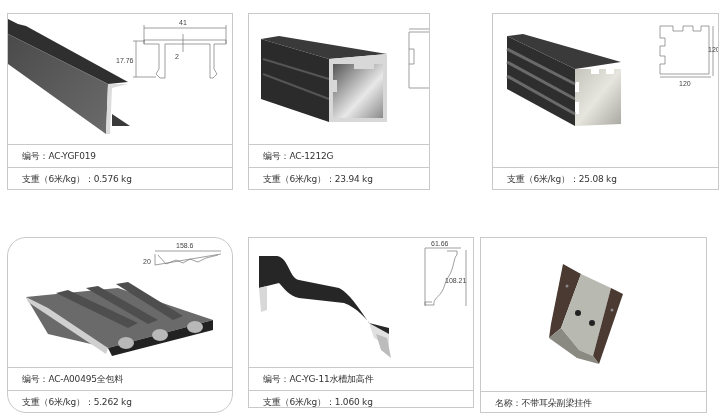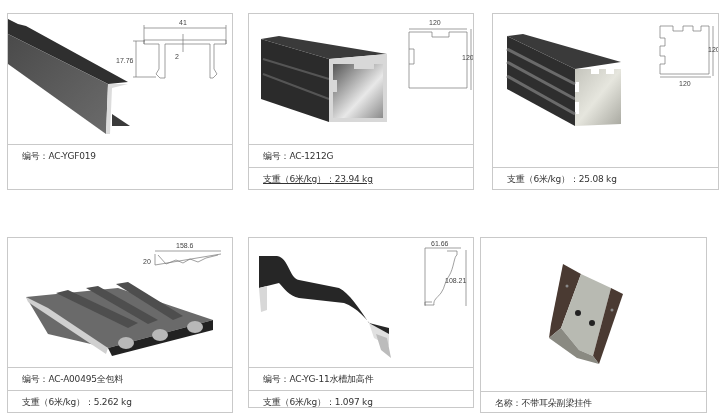--- a/index.html
+++ b/index.html
@@ -41,23 +41,26 @@
         <line x1="175" y1="20" x2="175" y2="38"></line>
       </g>
       <text class="dim" x="171" y="11">41</text>
       <text class="dim" x="108" y="49">17.76</text>
       <text class="dim" x="167" y="45">2</text>
     </svg>
   </div>
   <div class="row" style="top:130px;height:22px;">
     <span>编号：</span><span>AC-YGF019</span>
   </div>
-</div>
-
-<div class="card" style="left:248px;top:13px;width:226px;height:177px;">
+  <div class="row" style="top:153px;height:22px;">
+    <span>支重（6米/kg）：</span><span>0.576  kg</span>
+  </div>
+</div>
+
+<div class="card" style="left:248px;top:13px;width:182px;height:177px;">
   <div class="img" style="height:130px;">
     <svg width="226" height="130" viewBox="0 0 226 130">
       <defs>
         <linearGradient id="g2" x1="0" y1="0" x2="1" y2="1">
           <stop offset="0" stop-color="#555"></stop>
             <stop offset="0.6" stop-color="#e8e8e8"></stop>
             <stop offset="1" stop-color="#8a8a8a"></stop>
         </linearGradient>
       </defs>
       <polygon points="12,25 30,22 138,40 80,45" fill="#3a3a3a"></polygon>
@@ -73,21 +76,21 @@
         <polyline points="160,35 165,35 165,50 160,50"></polyline>
         <line x1="222" y1="15" x2="222" y2="76"></line>
       </g>
       <text class="dim" x="180" y="11">120</text>
       <text class="dim" x="213" y="46">120</text>
     </svg>
   </div>
   <div class="row" style="top:130px;height:22px;">
     <span>编号：</span><span>AC-1212G</span>
   </div>
-  <div class="row" style="top:153px;height:22px;text-decoration:underline;">
+  <div class="row" style="top:153px;height:22px;">
     <span>支重（6米/kg）：</span><span>23.94  kg</span>
   </div>
 </div>
 
 <div class="card" style="left:492px;top:13px;width:227px;height:177px;">
   <div class="img" style="height:130px;">
     <svg width="227" height="130" viewBox="0 0 227 130">
       <defs>
         <linearGradient id="g3" x1="0" y1="0" x2="1" y2="1">
           <stop offset="0" stop-color="#c4c4bc"></stop>
@@ -109,21 +112,21 @@
       </g>
       <text class="dim" x="215" y="38">120</text>
       <text class="dim" x="186" y="72">120</text>
     </svg>
   </div>
   <div class="row" style="top:153px;height:22px;">
     <span>支重（6米/kg）：</span><span>25.08 kg</span>
   </div>
 </div>
 
-<div class="card" style="left:7px;top:237px;width:226px;height:176px;">
+<div class="card" style="left:7px;top:237px;width:226px;height:176px;border-radius:19px;">
   <div class="img" style="height:129px;">
     <svg width="226" height="129" viewBox="0 0 226 129">
       <polygon points="18,59 38,57 110,50 205,82 100,110 40,96" fill="#6a6a6a"></polygon>
       <polygon points="18,59 40,70 100,110 98,116 20,64" fill="#d0d0d0"></polygon>
       <g fill="#4e4e4e">
         <polygon points="48,55 60,52 130,85 120,90"></polygon>
         <polygon points="78,50 90,48 150,82 140,86"></polygon>
         <polygon points="108,46 120,44 175,78 165,82"></polygon>
       </g>
       <polygon points="100,110 205,82 205,92 104,118" fill="#222"></polygon>
@@ -165,21 +168,21 @@
         <path d="M198,13 L208,13 L208,17 C205,18 205,30 200,38 C196,42 196,50 192,55 C188,60 184,62 185,67 L176,67 L176,64 L183,64"></path>
       </g>
       <text class="dim" x="182" y="8">61.66</text>
       <text class="dim" x="196" y="45">108.21</text>
     </svg>
   </div>
   <div class="row" style="top:129px;height:22px;">
     <span>编号：</span><span>AC-YG-11水槽加高件</span>
   </div>
   <div class="row" style="top:152px;height:22px;">
-    <span>支重（6米/kg）：</span><span>1.097  kg</span>
+    <span>支重（6米/kg）：</span><span>1.060  kg</span>
   </div>
 </div>
 
 <div class="card" style="left:480px;top:237px;width:227px;height:176px;">
   <div class="img" style="height:153px;">
     <svg width="227" height="153" viewBox="0 0 227 153">
       <polygon points="82,26 100,36 80,90 68,100 70,86" fill="#4a3a32"></polygon>
       <polygon points="100,36 130,50 112,118 98,112 80,90" fill="#b8bab2"></polygon>
       <polygon points="130,50 142,56 118,126 112,118" fill="#4a3a32"></polygon>
       <polygon points="68,100 80,90 98,112 112,118 118,126 96,120" fill="#8a8a82"></polygon>

